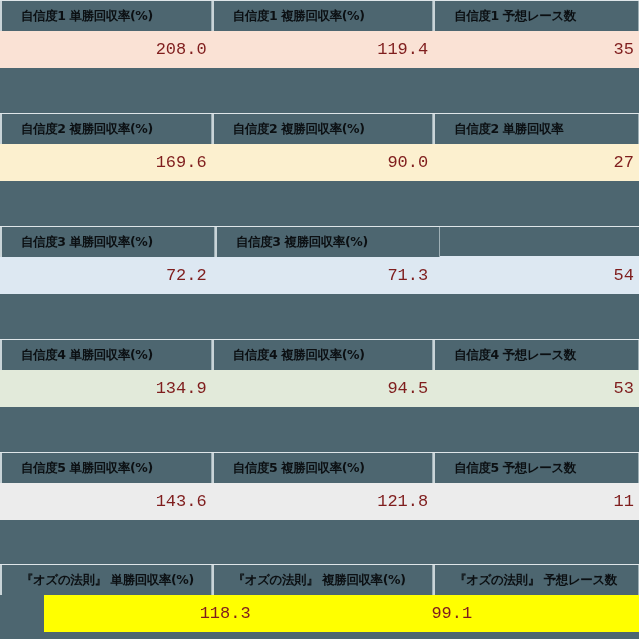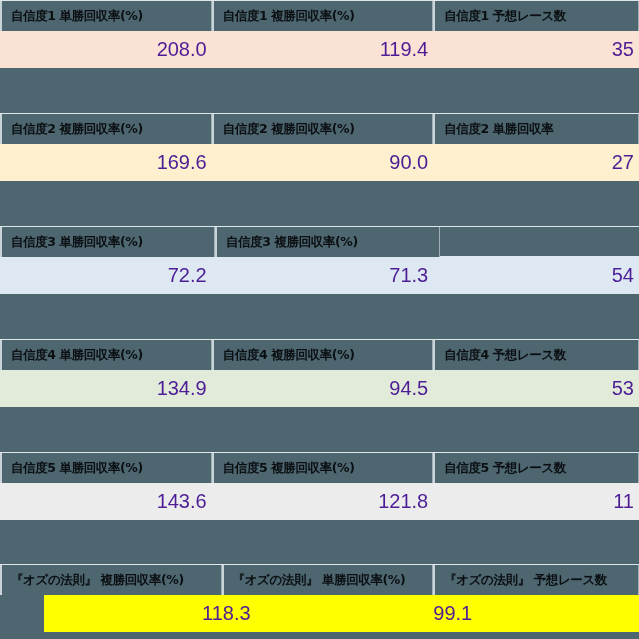--- a/index.html
+++ b/index.html
@@ -30,21 +30,21 @@
     background: #4d6670;
     box-sizing: border-box;
     height: 30px;
     border-top: 1px solid #dfe6e9;
   }
   .header-cell {
     box-sizing: border-box;
     height: 30px;
     display: flex;
     align-items: center;
-    padding-left: 9px;
+    padding-left: 19px;
     background: #4d6670;
     color: #0b0f12;
     font-family: "DejaVu Sans", "Liberation Sans", sans-serif;
     font-size: 12.5px;
     font-weight: bold;
     letter-spacing: -0.4px;
     white-space: nowrap;
     overflow: hidden;
     border-left: 2px solid #c9d4d8;
     border-right: 1px solid #9fb0b6;
@@ -59,23 +59,23 @@
     box-sizing: border-box;
     height: 38px;
   }
   .value-cell {
     box-sizing: border-box;
     height: 38px;
     display: flex;
     align-items: center;
     justify-content: flex-end;
     padding-right: 5px;
-    color: #4c1d95;
-    font-family: Liberation Sans, sans-serif;
-    font-size: 20px;
+    color: #7f1d1d;
+    font-family: Liberation Mono, monospace;
+    font-size: 17px;
     white-space: nowrap;
     overflow: hidden;
   }
   .spacer {
     height: 45px;
     width: 639px;
     background: #4d6670;
     box-sizing: border-box;
   }
   .spacer.short { height: 44px; }
@@ -143,22 +143,22 @@
       </div>
       <div class="value-row" style="background: rgb(236, 236, 236);">
         <div class="value-cell c1">143.6</div>
         <div class="value-cell c2">121.8</div>
         <div class="value-cell c3">11</div>
       </div>
       <div class="spacer short"></div>
     </div>
     <div class="block">
       <div class="header-row">
+        <div class="header-cell c1">『オズの法則』 単勝回収率(%)</div>
         <div class="header-cell c2">『オズの法則』 複勝回収率(%)</div>
-        <div class="header-cell c1">『オズの法則』 単勝回収率(%)</div>
         <div class="header-cell c3">『オズの法則』 予想レース数</div>
       </div>
       <div class="value-row" style="background: rgb(255, 255, 0); margin-left: 44px;">
         <div class="value-cell c1">118.3</div>
         <div class="value-cell c2">99.1</div>
         <div class="value-cell c3">64</div>
       </div>
     </div>
   </div>
 

